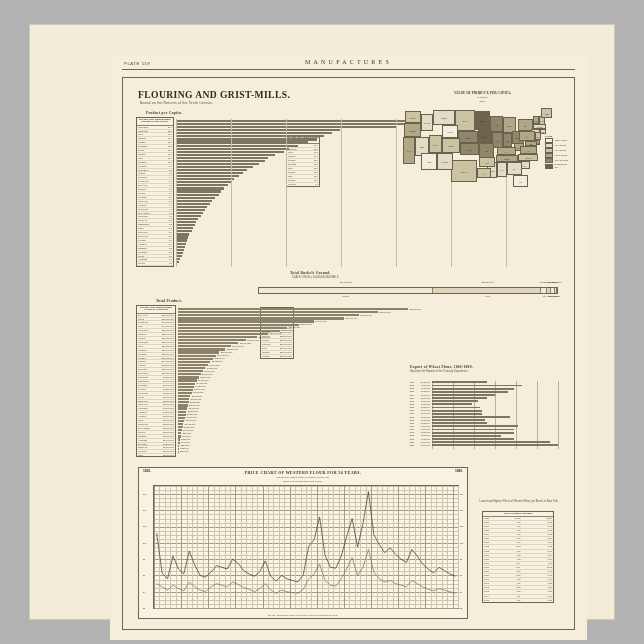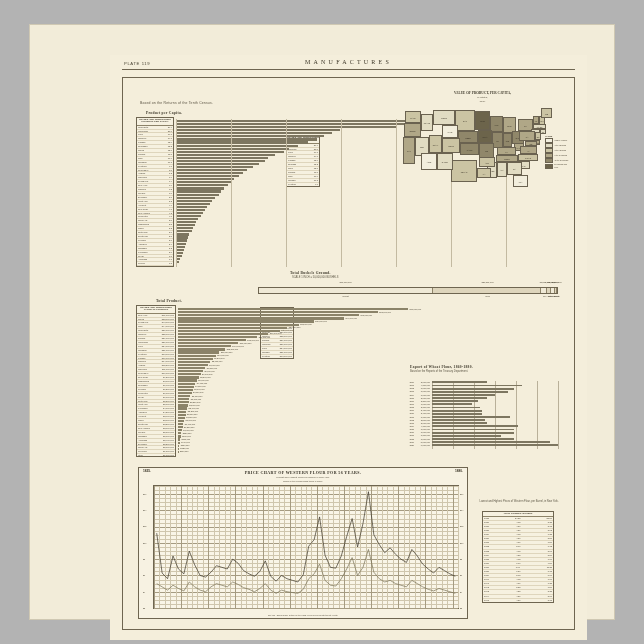--- a/index.html
+++ b/index.html
@@ -130,20 +130,21 @@
 <body>
 
 <div id="poster">
   <div id="sheet">
 
     <div class="plate">PLATE 119</div>
     <div class="manu">MANUFACTURES</div>
     <div class="topline"></div>
     <div class="frame"></div>
 
+    <div class="title">FLOURING AND GRIST-MILLS.</div>
     <div class="subtitle">Based on the Returns of the Tenth Census.</div>
 
     <div class="sec-label" style="left:36px;top:56px;">Product per Capita.</div>
 
     <div class="tbl" id="ppcTable" style="left:26px;top:62px;width:38px;height:150px;">
         <div class="thead">STATES AND TERRITORIES  PRODUCT PER CAPITA</div>
         <div class="trow" style="line-height: 2.9px;">
           <span>Minnesota</span>
           <span>29.4</span>
         </div>

